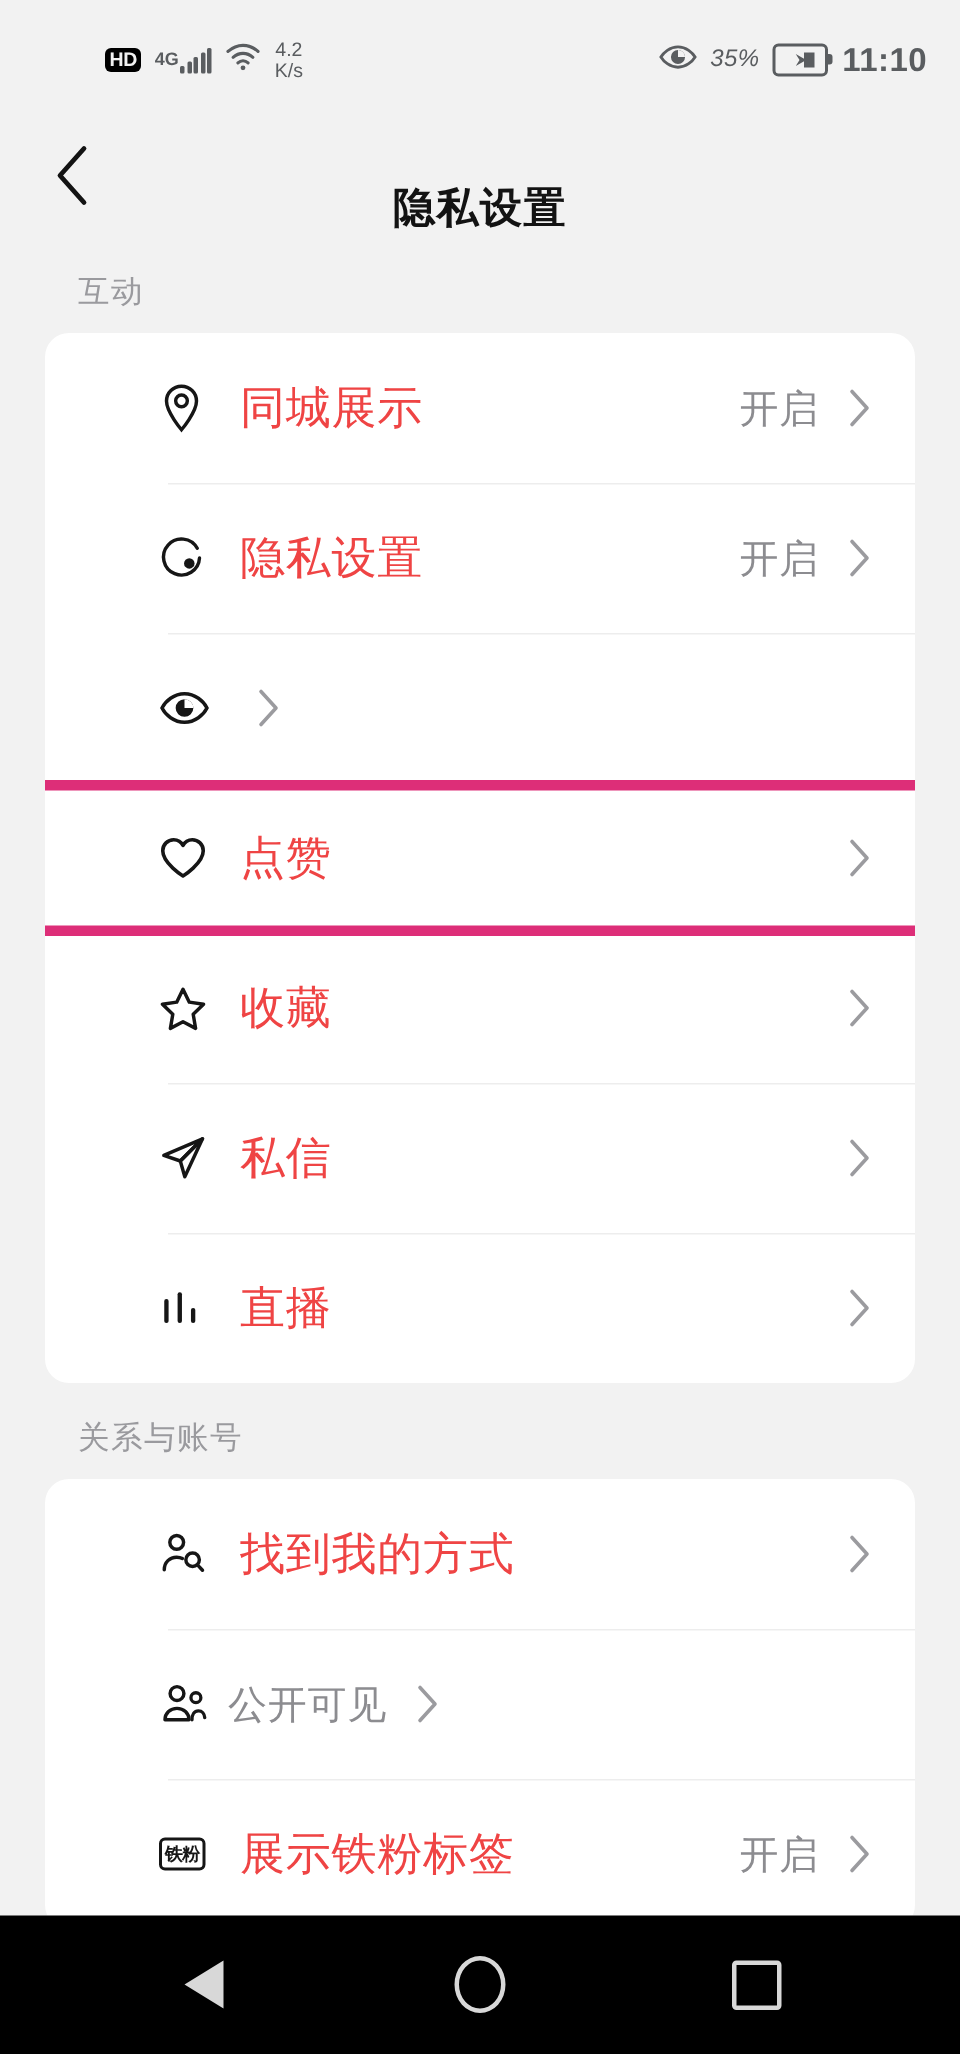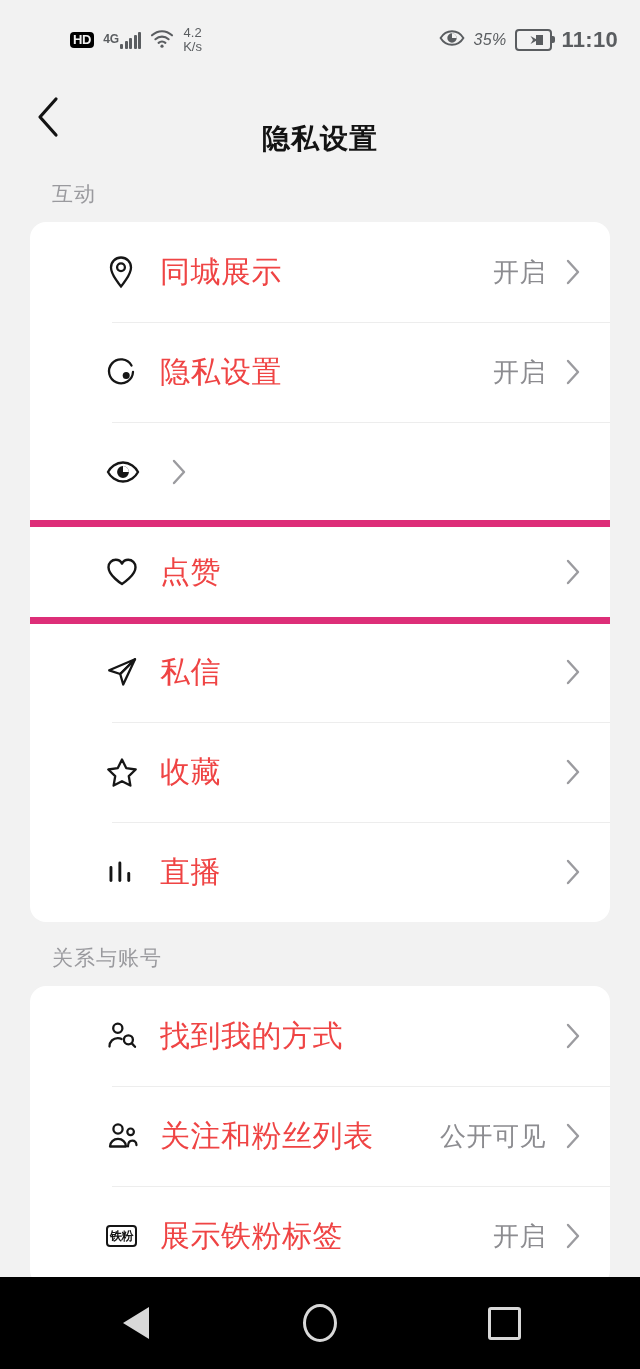--- a/index.html
+++ b/index.html
@@ -390,41 +390,41 @@
       <div class="row-value"></div>
       <div class="chev">
         <svg width="16" height="28" viewBox="0 0 16 28">
             <path d="M3 3 L13 14 L3 25" fill="none" stroke="#9b9b9f" stroke-width="2.4" stroke-linecap="round" stroke-linejoin="round"></path>
           </svg>
       </div>
     </div>
 
     <div class="row">
       <div class="row-icon">
+        <svg width="32" height="31" viewBox="0 0 32 31">
+          <path d="M16 2.5l4.2 8.6 9.5 1.4-6.9 6.7 1.6 9.4-8.4-4.4-8.4 4.4 1.6-9.4-6.9-6.7 9.5-1.4z" fill="none" stroke="#161616" stroke-width="2.3" stroke-linejoin="round"></path>
+        </svg>
+      </div>
+      <div class="row-label">收藏</div>
+      <div class="row-value"></div>
+      <div class="chev">
+        <svg width="16" height="28" viewBox="0 0 16 28">
+            <path d="M3 3 L13 14 L3 25" fill="none" stroke="#9b9b9f" stroke-width="2.4" stroke-linecap="round" stroke-linejoin="round"></path>
+          </svg>
+      </div>
+    </div>
+
+    <div class="row">
+      <div class="row-icon">
         <svg width="32" height="32" viewBox="0 0 32 32">
           <path d="M29 3.2 L3.2 14.3 L14.2 18 L29 3.2 Z" fill="none" stroke="#161616" stroke-width="2.3" stroke-linejoin="round"></path>
           <path d="M29 3.2 L14.2 18 L17.2 28.5 L29 3.2 Z" fill="none" stroke="#161616" stroke-width="2.3" stroke-linejoin="round"></path>
         </svg>
       </div>
       <div class="row-label">私信</div>
-      <div class="row-value"></div>
-      <div class="chev">
-        <svg width="16" height="28" viewBox="0 0 16 28">
-            <path d="M3 3 L13 14 L3 25" fill="none" stroke="#9b9b9f" stroke-width="2.4" stroke-linecap="round" stroke-linejoin="round"></path>
-          </svg>
-      </div>
-    </div>
-
-    <div class="row">
-      <div class="row-icon">
-        <svg width="32" height="31" viewBox="0 0 32 31">
-          <path d="M16 2.5l4.2 8.6 9.5 1.4-6.9 6.7 1.6 9.4-8.4-4.4-8.4 4.4 1.6-9.4-6.9-6.7 9.5-1.4z" fill="none" stroke="#161616" stroke-width="2.3" stroke-linejoin="round"></path>
-        </svg>
-      </div>
-      <div class="row-label">收藏</div>
       <div class="row-value"></div>
       <div class="chev">
         <svg width="16" height="28" viewBox="0 0 16 28">
             <path d="M3 3 L13 14 L3 25" fill="none" stroke="#9b9b9f" stroke-width="2.4" stroke-linecap="round" stroke-linejoin="round"></path>
           </svg>
       </div>
     </div>
 
     <div class="row">
       <div class="row-icon">
@@ -470,21 +470,20 @@
 
     <div class="row">
       <div class="row-icon">
         <svg width="34" height="30" viewBox="0 0 34 30">
           <circle cx="12" cy="8" r="4.6" fill="none" stroke="#161616" stroke-width="2.3"></circle>
           <path d="M4 25.5c0-4.4 3.6-7.6 8-7.6s8 3.2 8 7.6z" fill="none" stroke="#161616" stroke-width="2.3" stroke-linejoin="round"></path>
           <circle cx="24.6" cy="10.8" r="3.3" fill="none" stroke="#161616" stroke-width="2.2"></circle>
           <path d="M22 25.5c0-3.6 1.6-5.9 4.3-5.9 2.4 0 4 1.8 4.2 4.5" fill="none" stroke="#161616" stroke-width="2.2" stroke-linecap="round"></path>
         </svg>
       </div>
-      <div class="row-label">关注和粉丝列表</div>
       <div class="row-value">公开可见</div>
       <div class="chev">
         <svg width="16" height="28" viewBox="0 0 16 28">
             <path d="M3 3 L13 14 L3 25" fill="none" stroke="#9b9b9f" stroke-width="2.4" stroke-linecap="round" stroke-linejoin="round"></path>
           </svg>
       </div>
     </div>
 
     <div class="row">
       <div class="row-icon">

